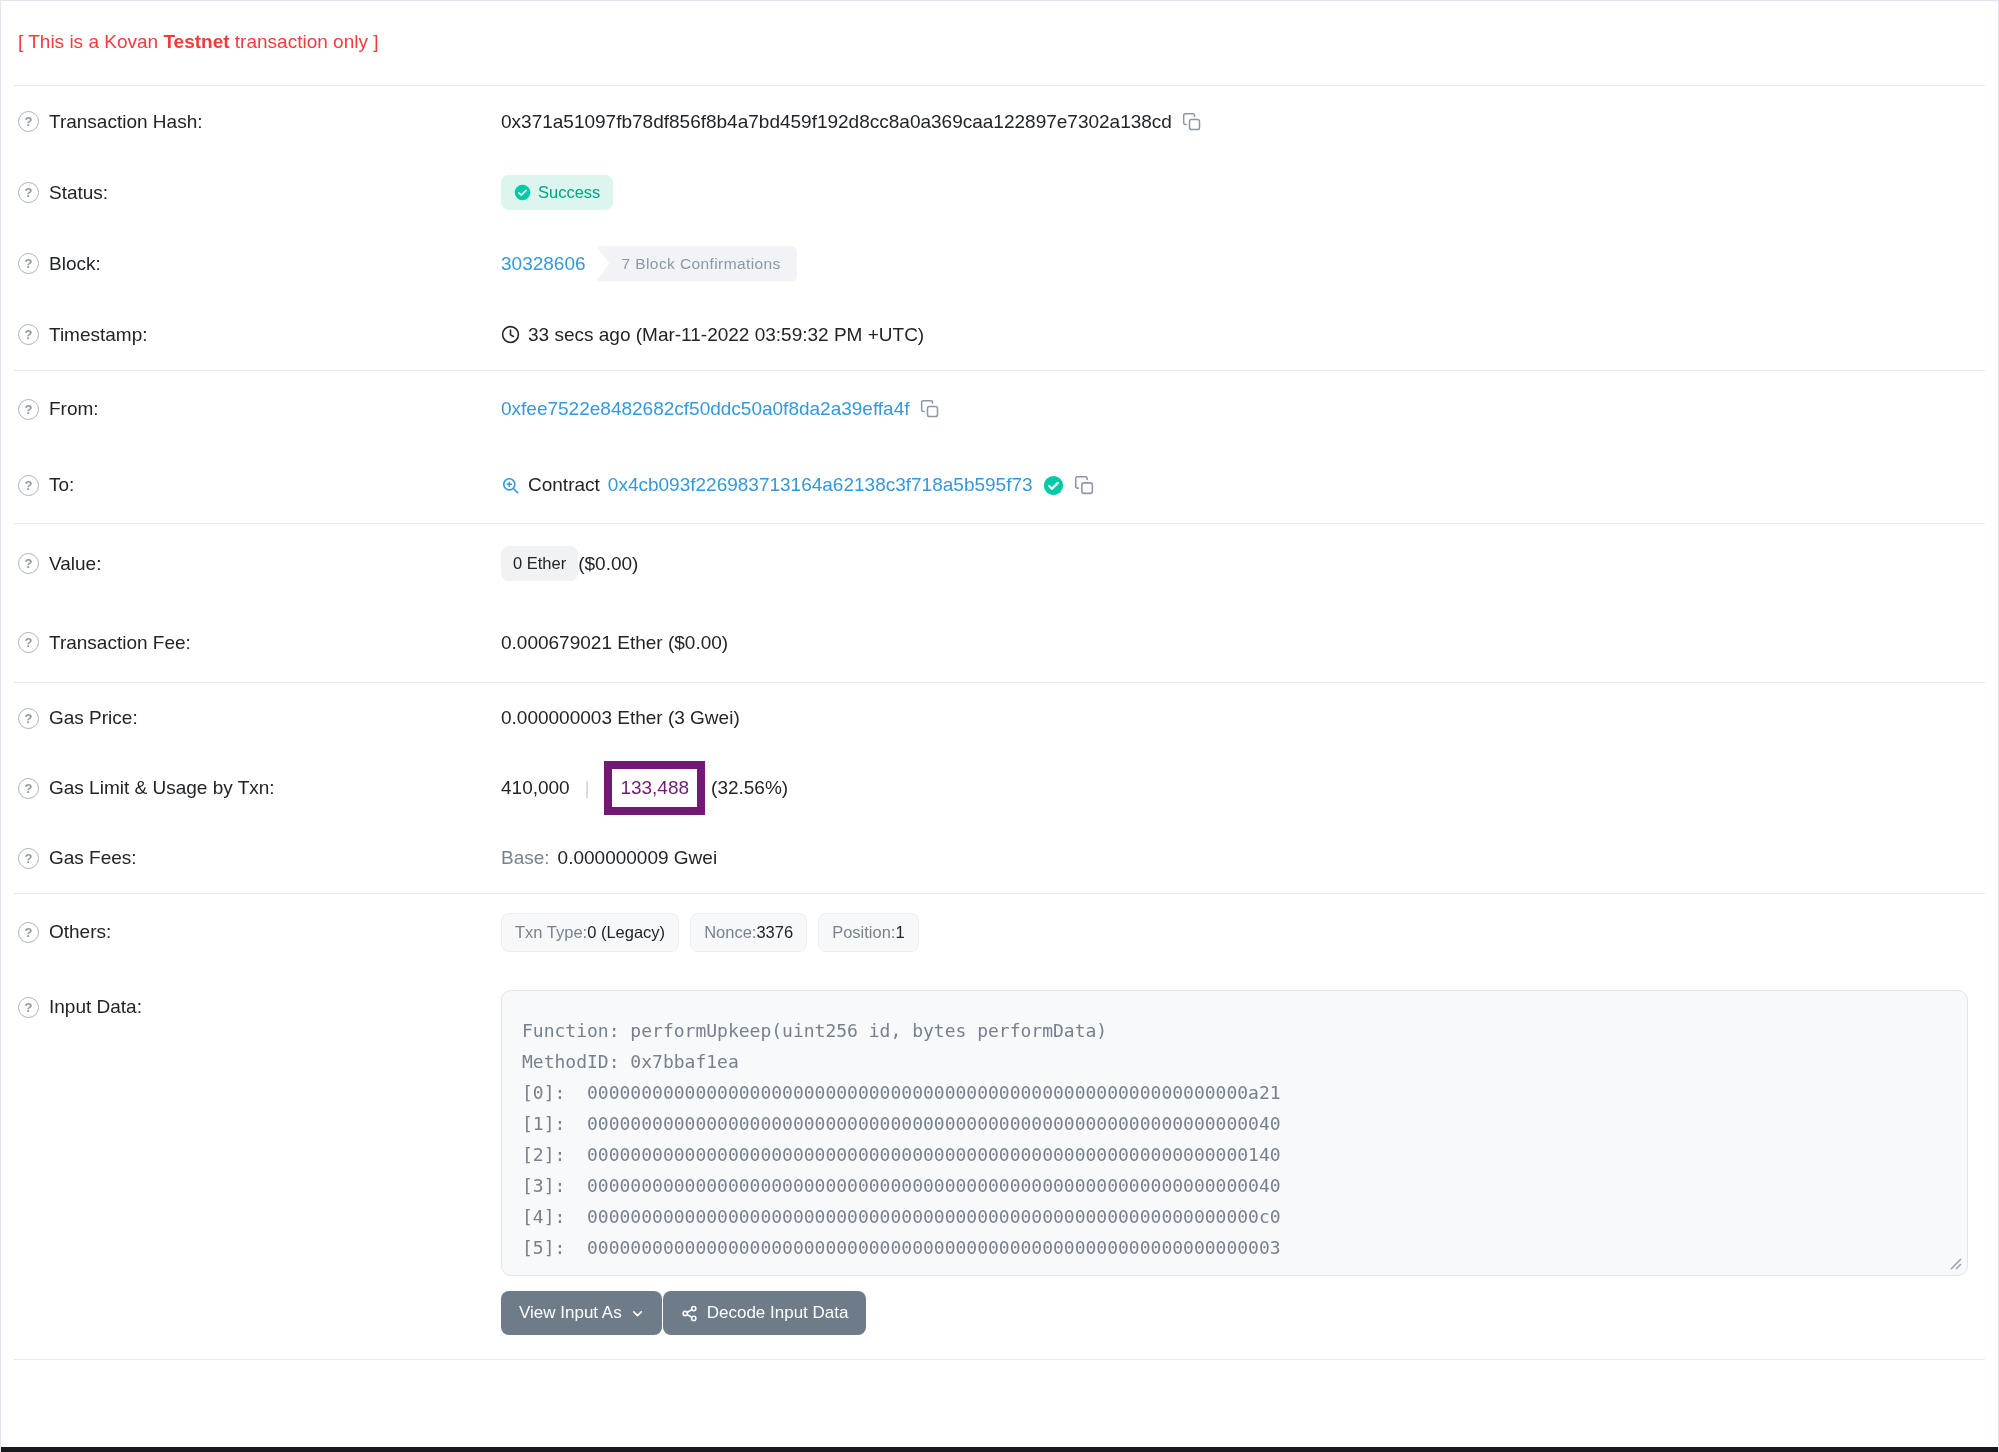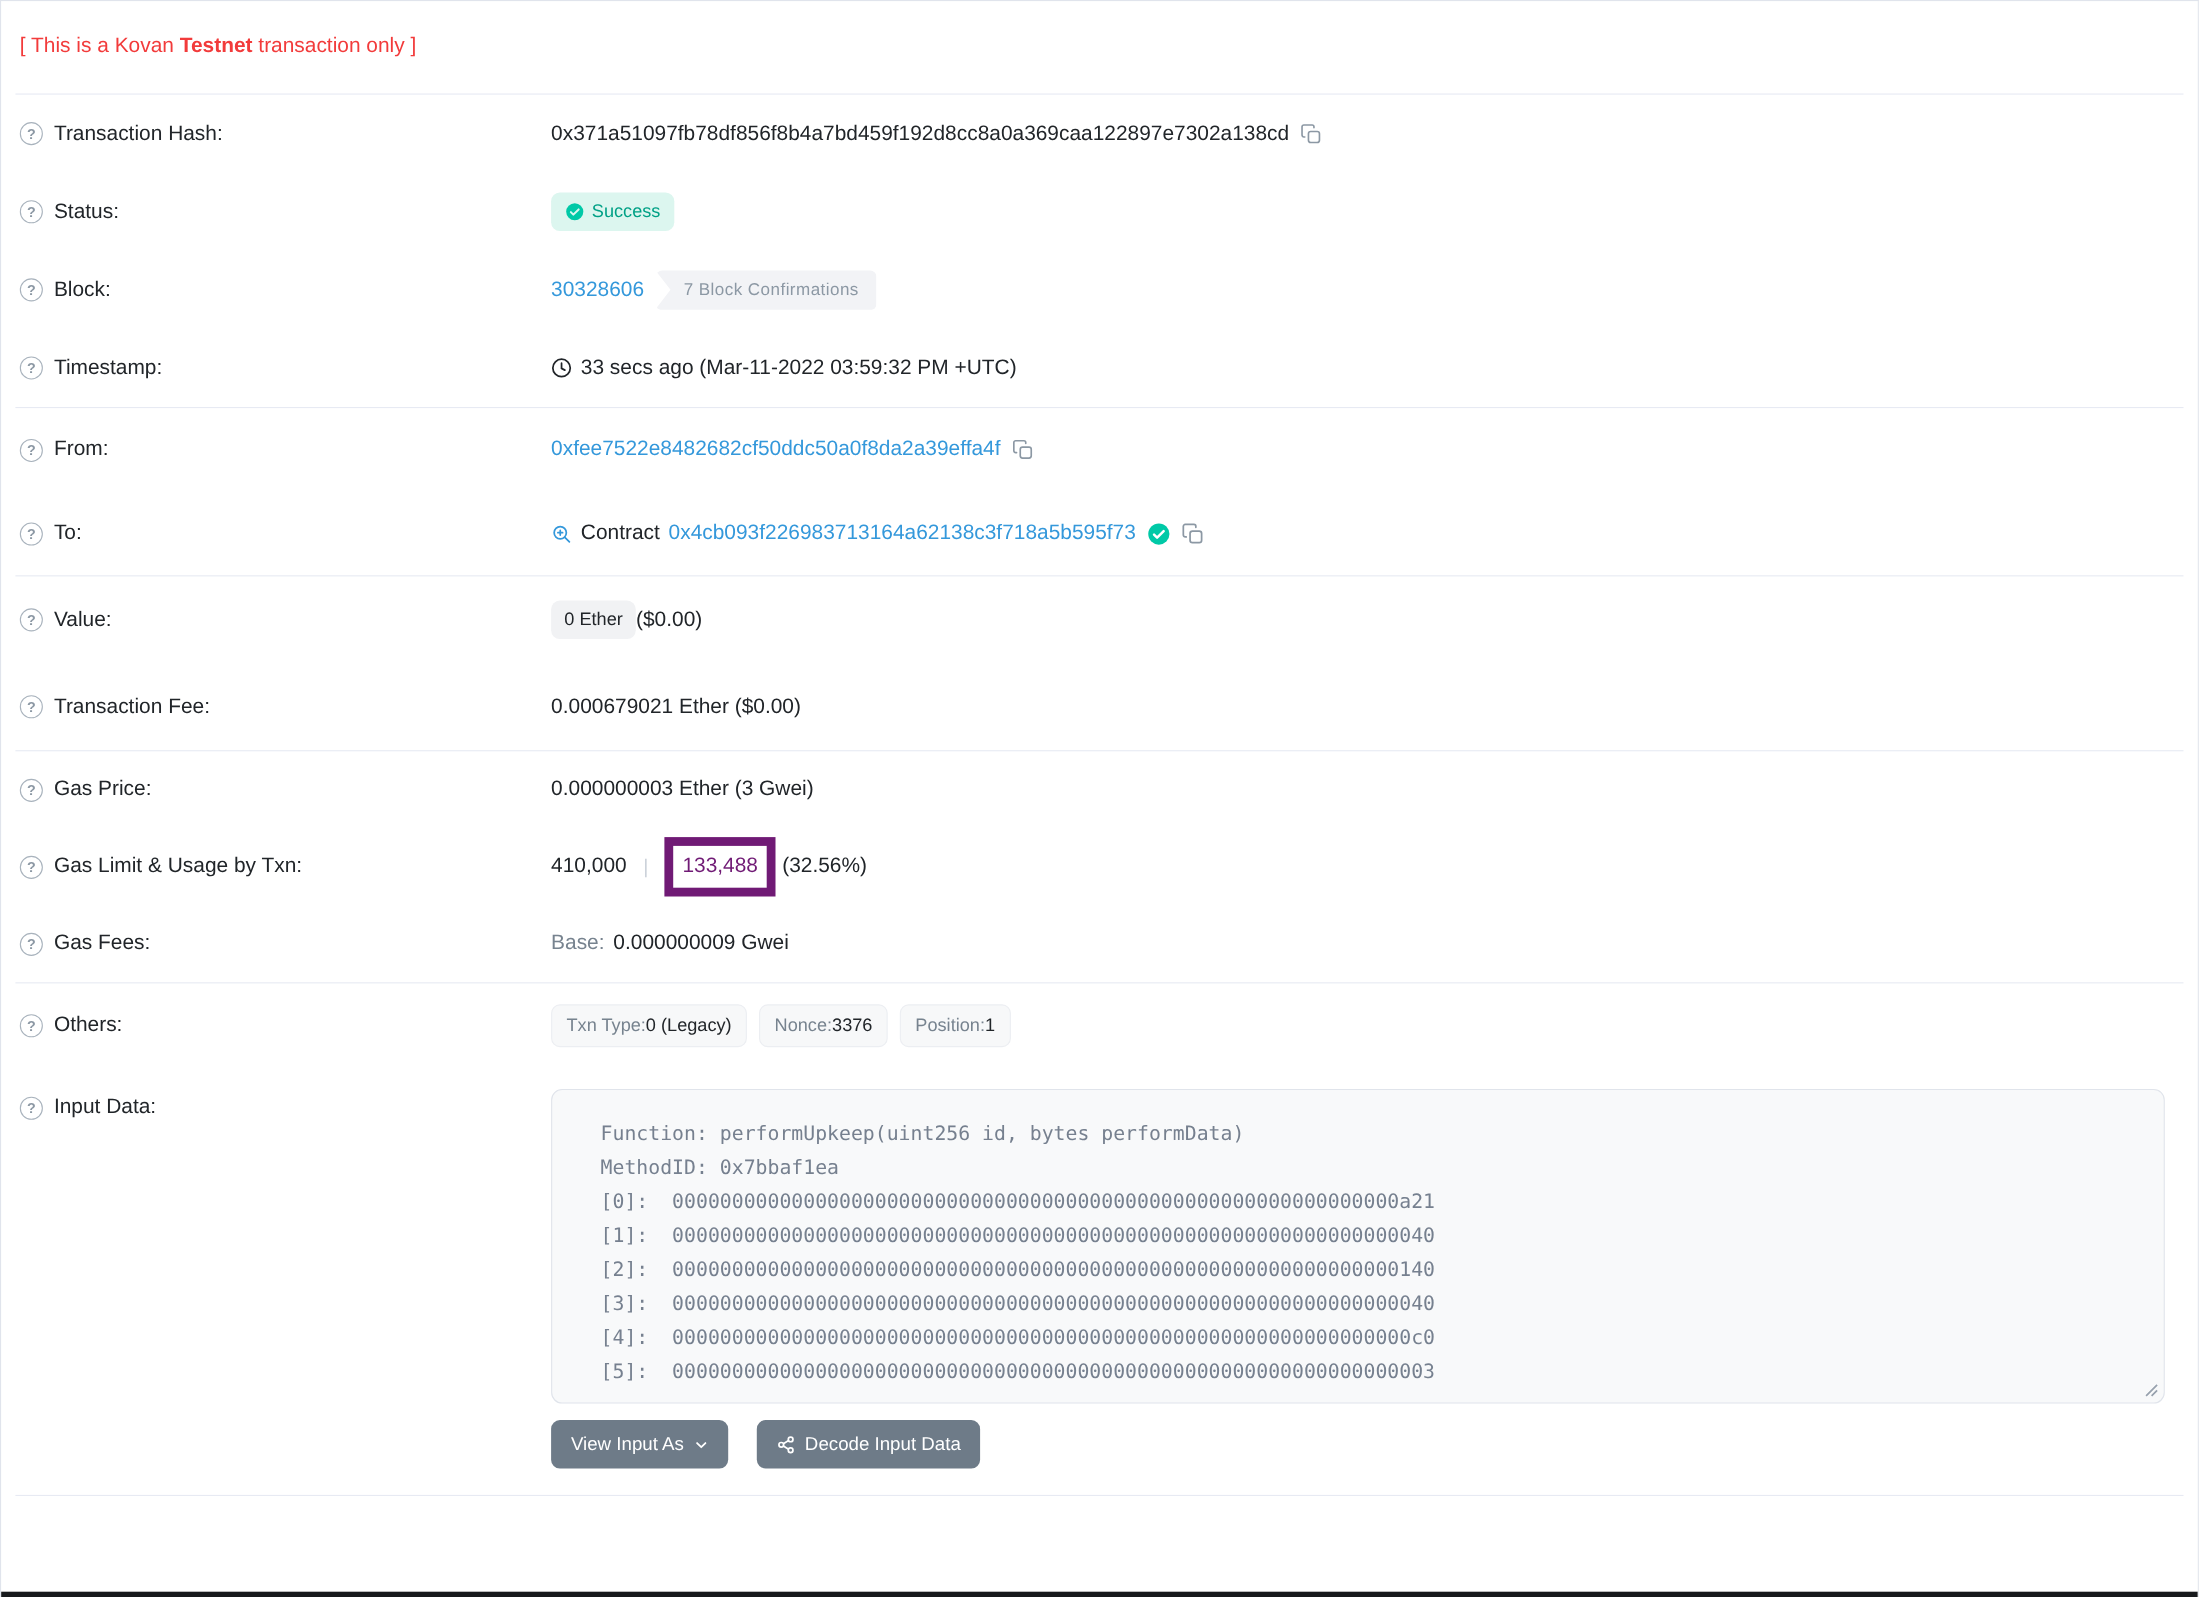--- a/index.html
+++ b/index.html
@@ -115,23 +115,23 @@
   .inputbox {
     position:relative;
     width:1467px; height:286px;
     background:#f8f9fa; border:1px solid #e0e4eb; border-radius:10px;
     padding:24px 20px 0 20px;
     overflow:hidden;
     font-family:"DejaVu Sans Mono", monospace;
     font-size:18px; line-height:31px; color:#76808f;
     cursor:text;
   }
-  .inputbox .mline { white-space:pre;margin-left:24px; }
+  .inputbox .mline { white-space:pre; }
   .resize-handle { position:absolute; right:5px; bottom:5px; }
-  .btnrow { margin-top:15px; display:flex; gap:26px; }
+  .btnrow { margin-top:15px; display:flex; gap:1px; }
   .btn {
     display:inline-flex; align-items:center; gap:9px;
     background:#6e7b88; color:#fff; border:none; border-radius:8px;
     font-size:17px; font-family:"Liberation Sans", sans-serif;
     padding:12px 18px; cursor:pointer;
   }
   .pad-bottom { height:24px; }
   .footer-edge { position:absolute; left:0; right:0; bottom:0; height:5px; background:#17191c; }
   .tail-space { height:36px; }
 </style>

